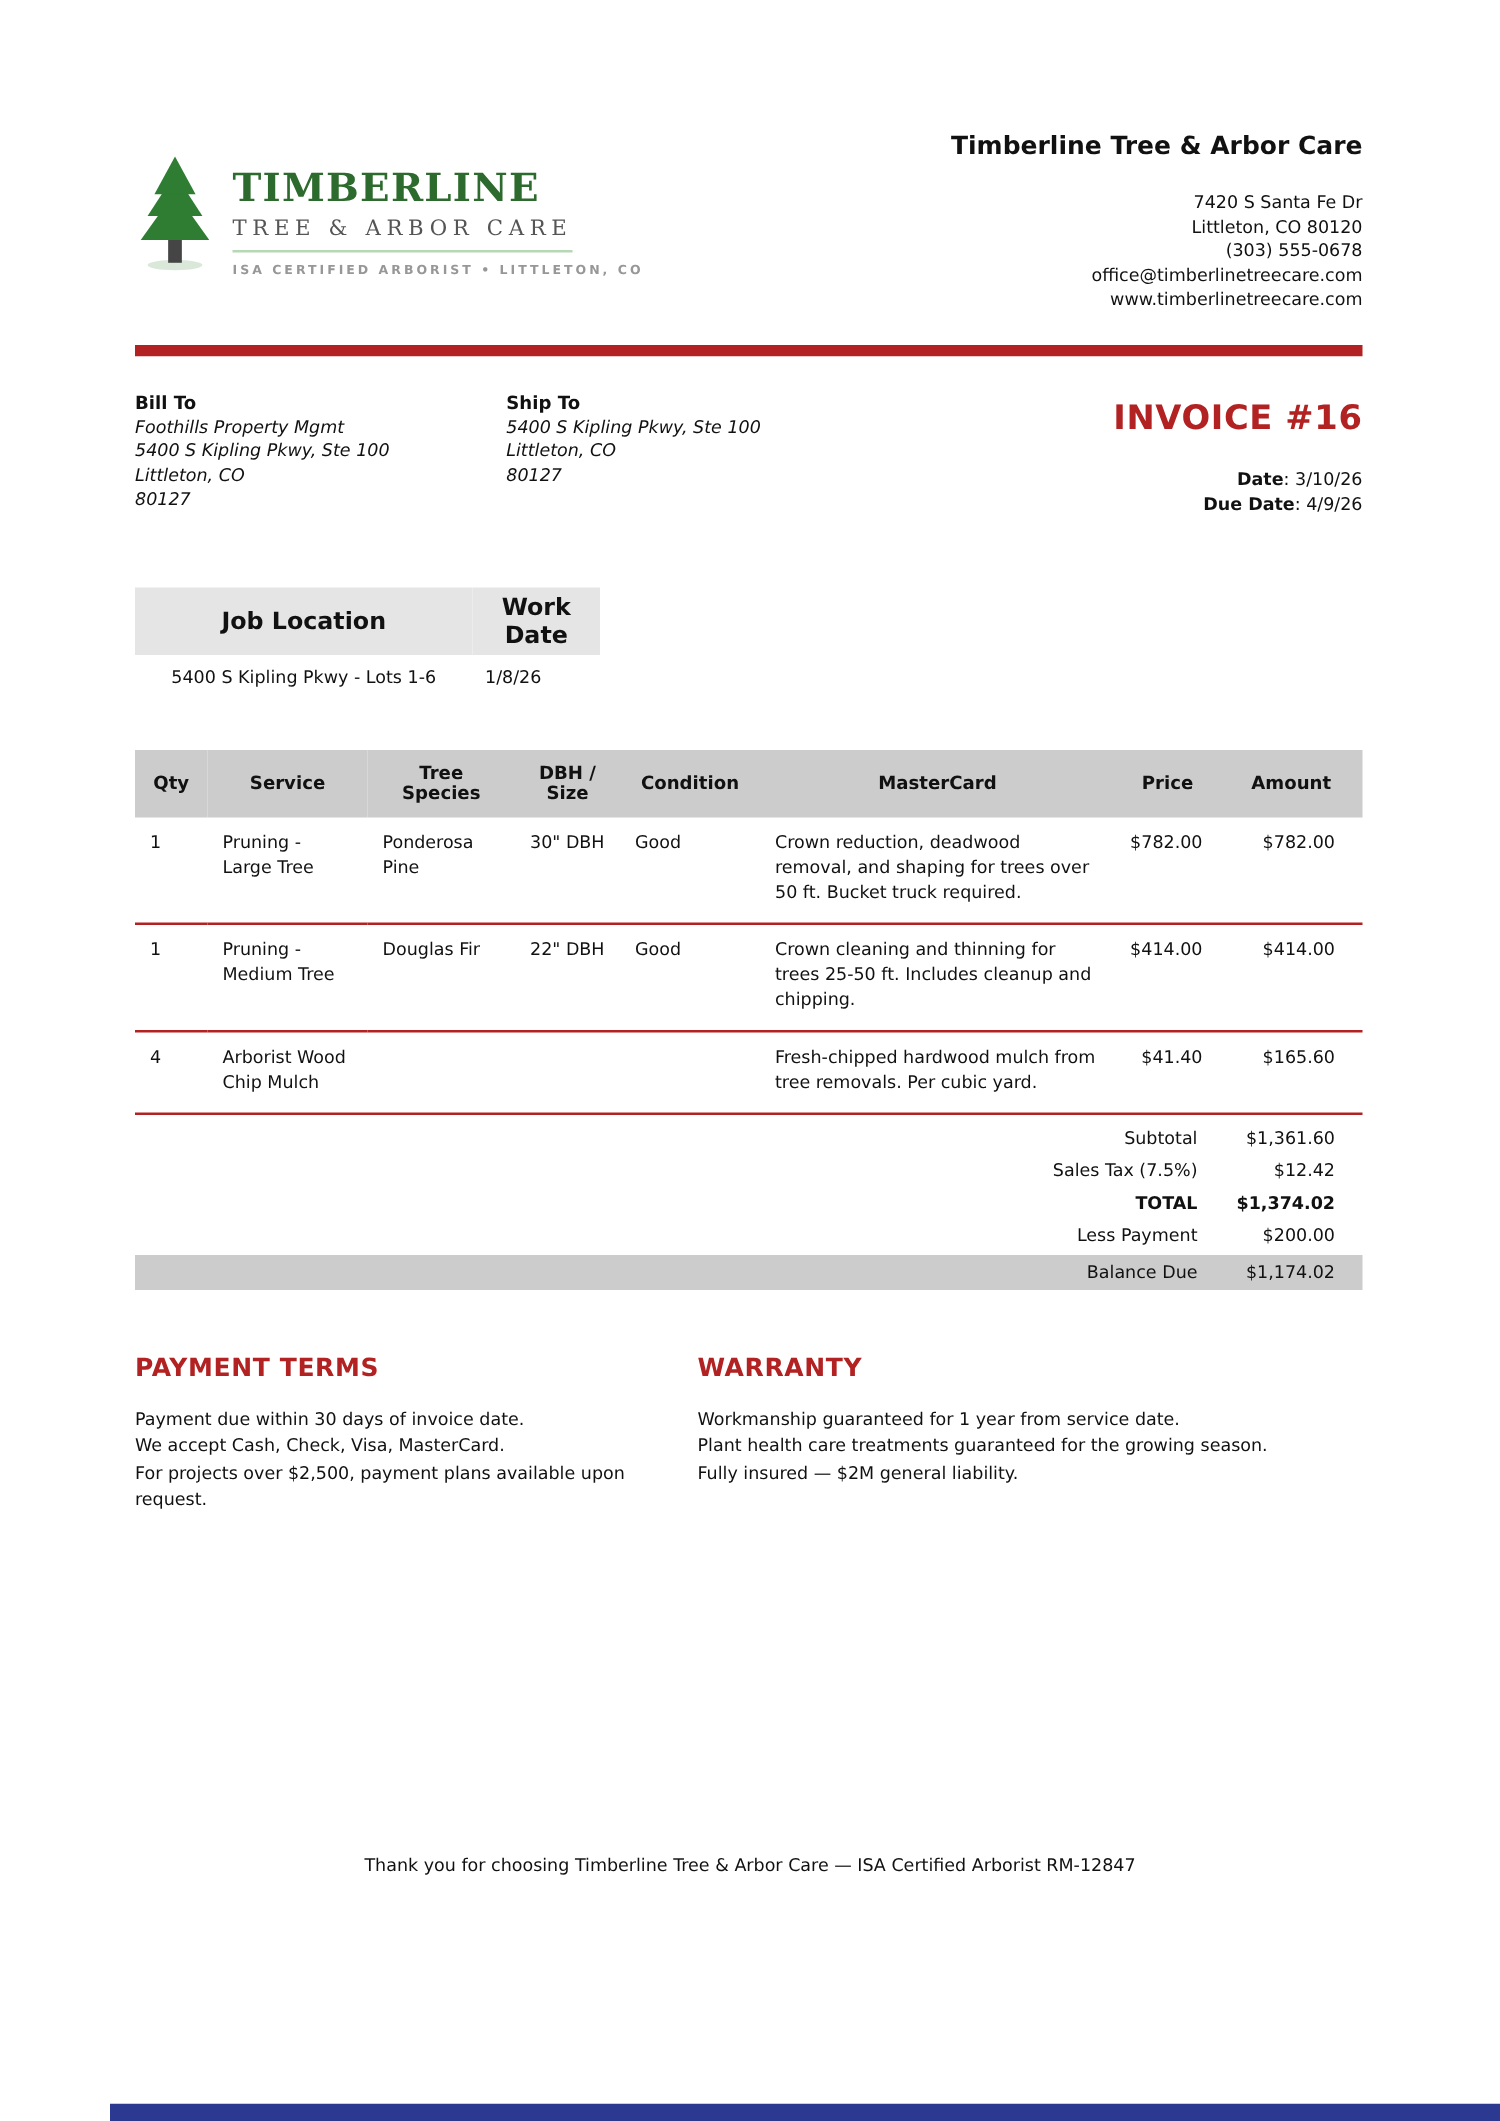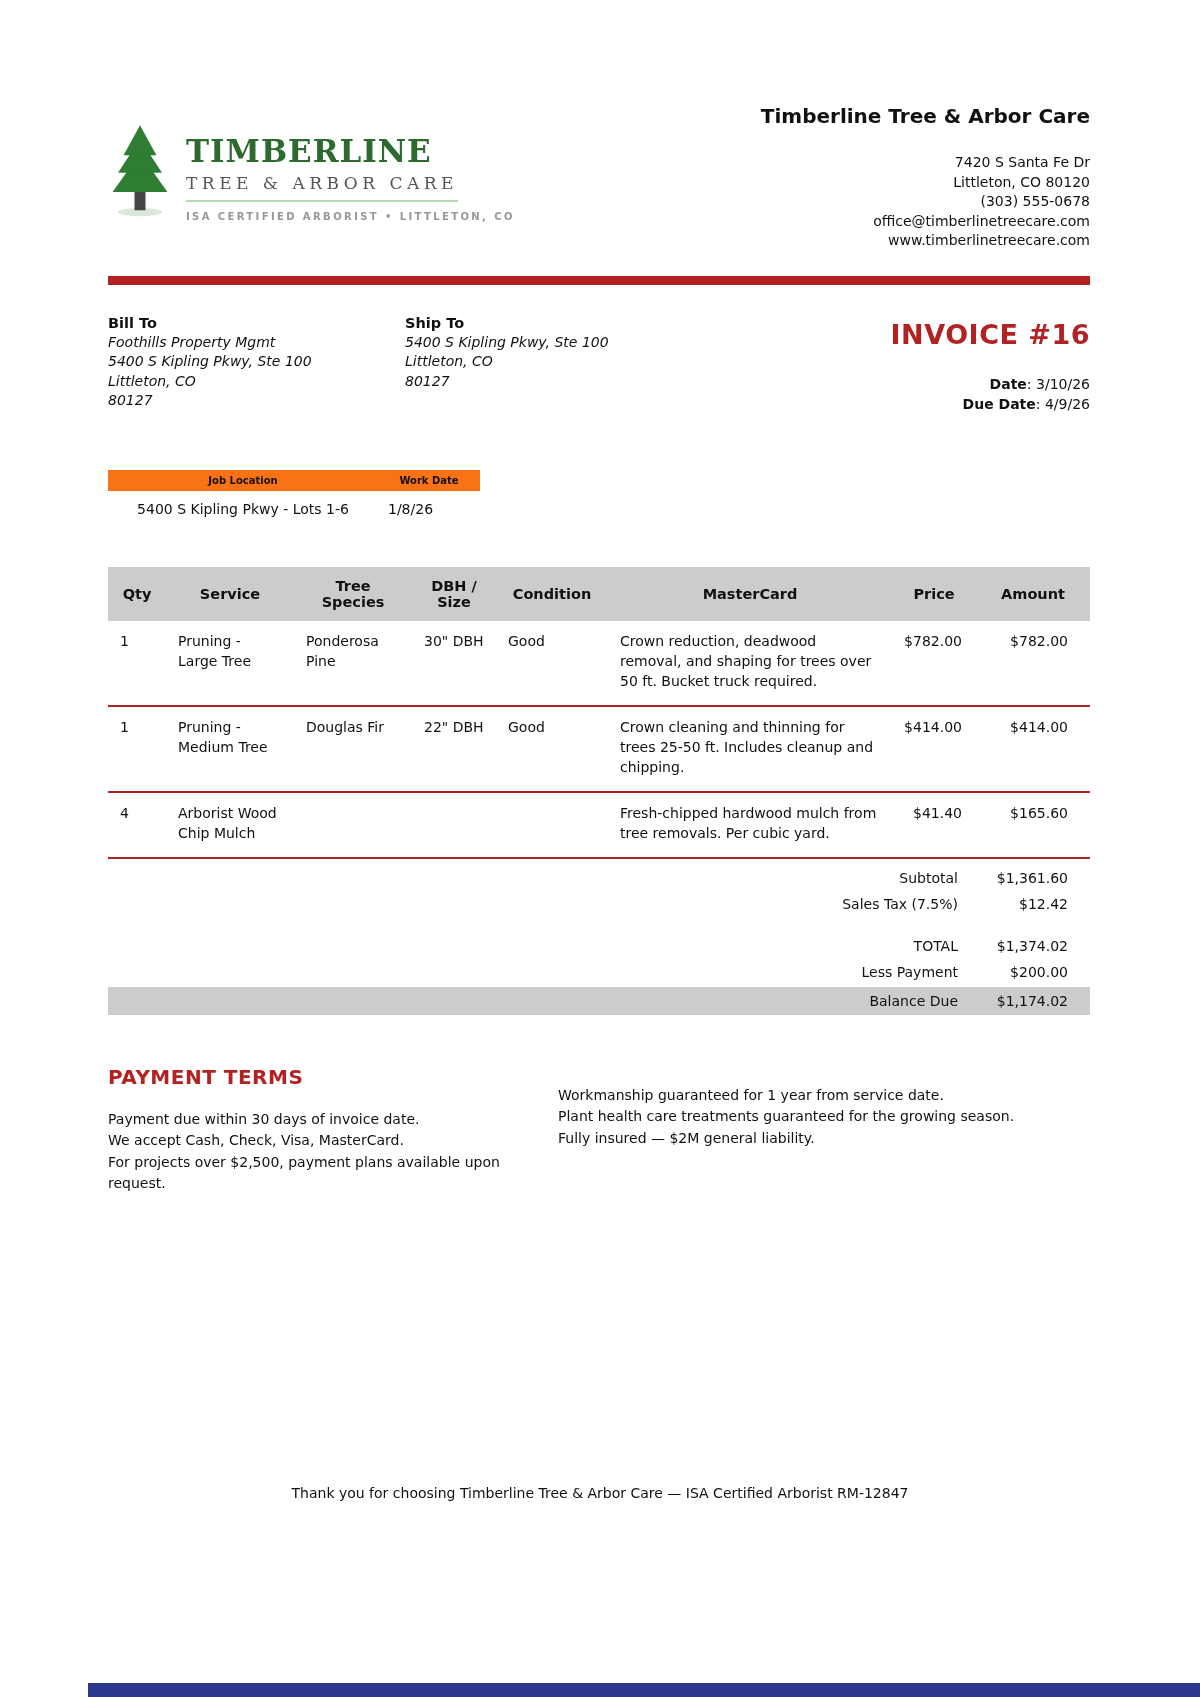--- a/index.html
+++ b/index.html
@@ -43,21 +43,21 @@
   .party-line { font-size: 14px; line-height: 19.5px; font-style: italic; }
   .invoice-meta { margin-left: auto; text-align: right; }
   .invoice-title { color: #b22222; font-size: 27px; font-weight: bold; margin-top: 6px; letter-spacing: 0.5px; }
   .meta-line { font-size: 14px; line-height: 20px; }
   .meta-line.first { margin-top: 24px; }
   .meta-line b { font-weight: bold; }
 
   
   .job-table { border-collapse: collapse; margin-top: 56px; }
   .job-table th {
-    background: #f97316; font-size: 10px; font-weight: bold;
+    background: #e5e5e5; font-size: 19px; font-weight: bold;
     padding: 5px 10px; text-align: center;
   }
   .job-table .col-loc { width: 270px; }
   .job-table .col-date { width: 102px; }
   .job-table td { font-size: 14px; padding: 10px 8px 4px; }
   .job-table td.loc { text-align: center; }
   .job-table td.date { text-align: left; padding-left: 10px; }
 
   
   .items-table { border-collapse: collapse; margin-top: 46px; width: 982px; table-layout: fixed; }
@@ -72,21 +72,21 @@
   .items-table tbody tr.sep td { border-top: 2px solid #b22222; }
   .items-table td.num { text-align: right; }
   .items-table td.price { padding-right: 14px; }
   .items-table td.amount { padding-right: 22px; }
 
   
   .totals { width: 982px; border-top: 2px solid #b22222; margin-top: 0; padding-top: 6px; }
   .total-row { display: flex; justify-content: flex-end; align-items: baseline; padding: 5px 0; }
   .total-label { font-size: 14px; text-align: right; }
   .total-value { width: 132px; text-align: right; font-size: 14px; padding-right: 22px; }
-  .total-row.grand .total-label, .total-row.grand .total-value { font-weight: normal; margin-top: 16px; }
+  .total-row.grand .total-label, .total-row.grand .total-value { font-weight: bold; }
   .total-row.balance { background: #cccccc; padding: 6px 0; margin-top: 2px; }
 
   
   .bottom-sections { display: flex; margin-top: 50px; }
   .section.left { width: 450px; }
   .section.right { flex: 1; }
   .section-title { color: #b22222; font-size: 20px; font-weight: bold; letter-spacing: 0.5px; }
   .section-body { margin-top: 20px; }
   .section-line { font-size: 14px; line-height: 21.5px; }
 
@@ -252,20 +252,21 @@
     <div class="bottom-sections">
       <div class="section left">
         <div class="section-title">PAYMENT TERMS</div>
         <div class="section-body">
           <div class="section-line">Payment due within 30 days of invoice date.</div>
           <div class="section-line">We accept Cash, Check, Visa, MasterCard.</div>
           <div class="section-line">For projects over $2,500, payment plans available upon request.</div>
         </div>
       </div>
       <div class="section right">
+        <div class="section-title">WARRANTY</div>
         <div class="section-body">
           <div class="section-line">Workmanship guaranteed for 1 year from service date.</div>
           <div class="section-line">Plant health care treatments guaranteed for the growing season.</div>
           <div class="section-line">Fully insured — $2M general liability.</div>
         </div>
       </div>
     </div>
 
   </div>
 

